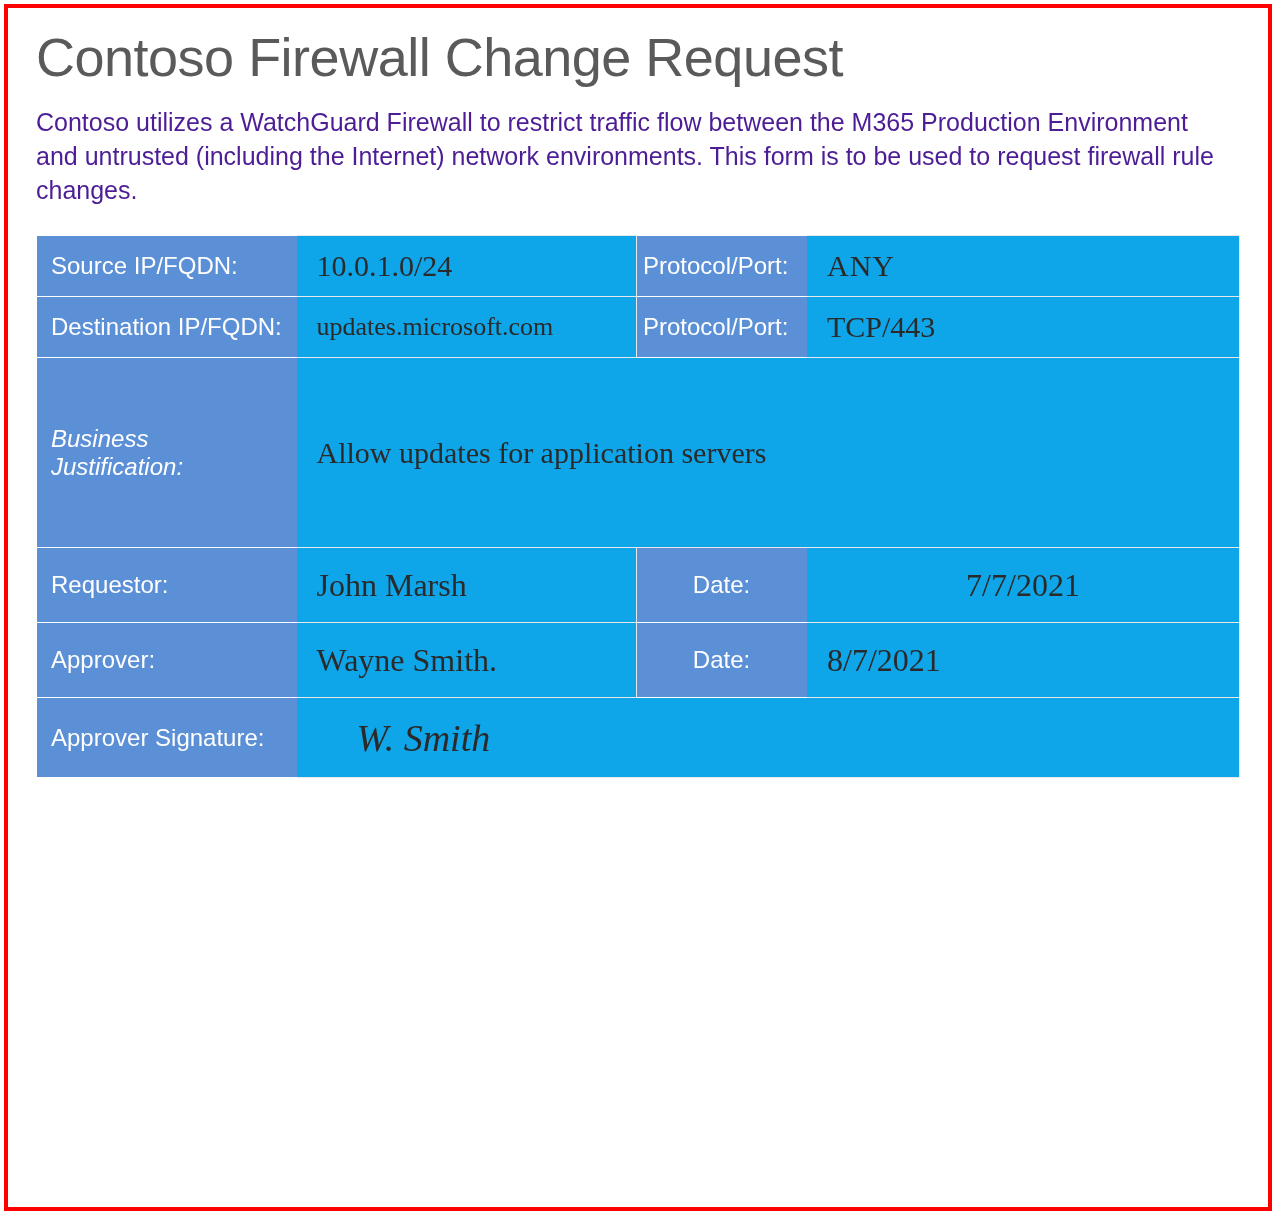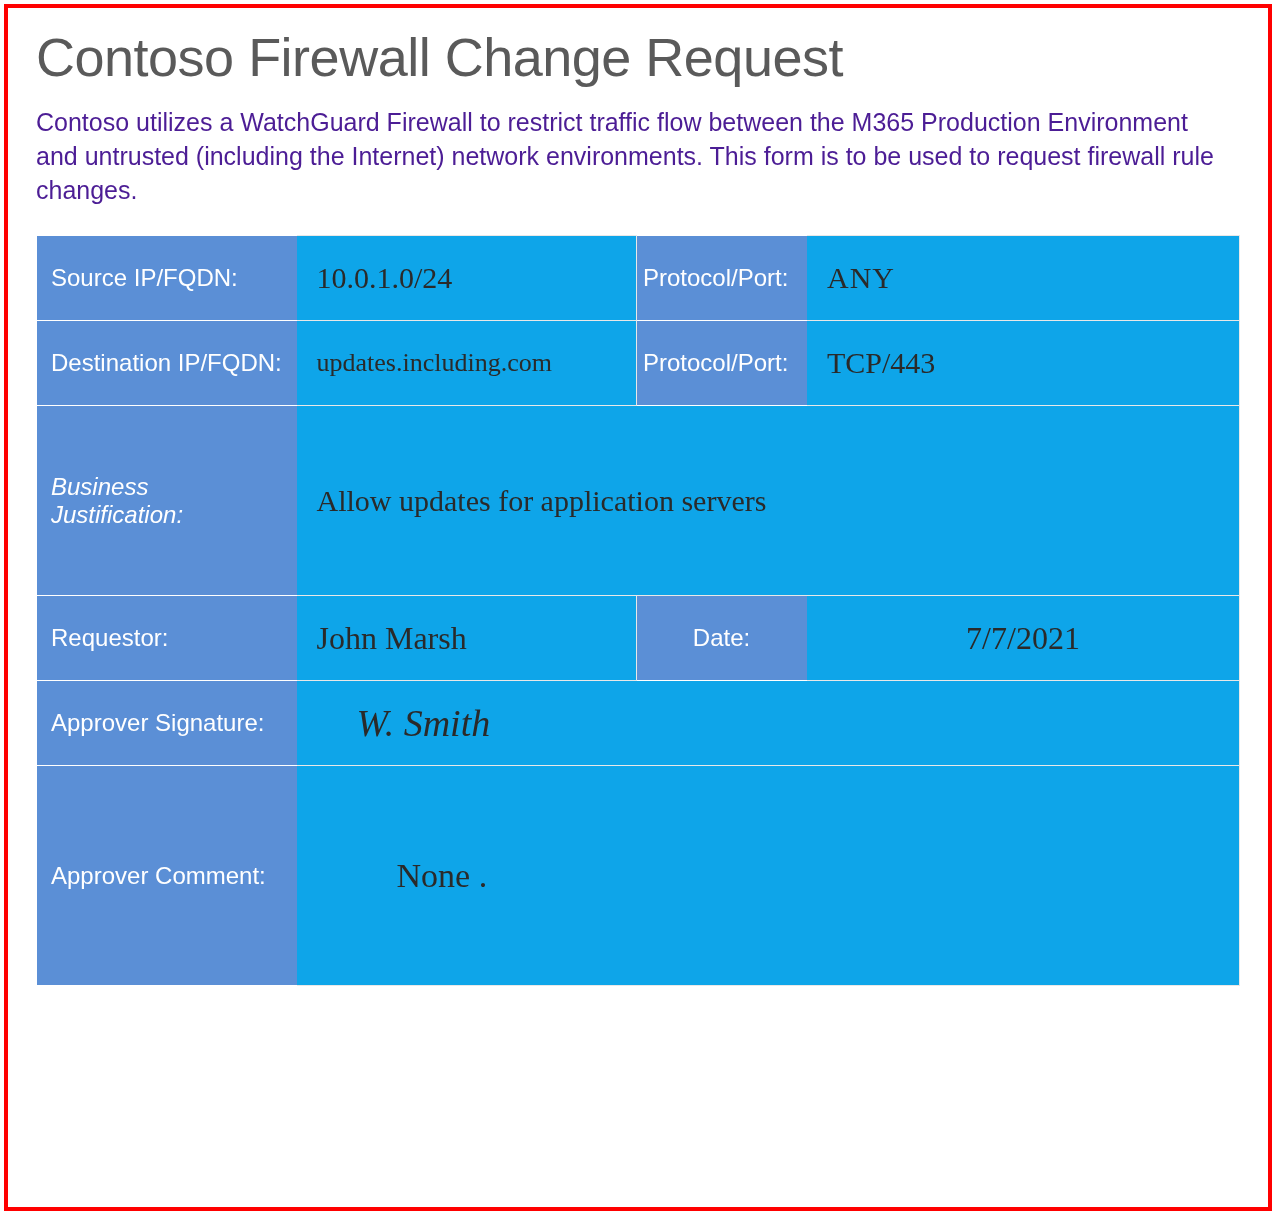--- a/index.html
+++ b/index.html
@@ -43,21 +43,21 @@
     }
     .form-table td {
       vertical-align: middle;
       border: 1px solid #e8e8e8;
     }
     td.label-cell {
       background: #5b8fd6;
       color: #ffffff;
       font-size: 24px;
       font-weight: 400;
-      padding: 28px 14px;
+      padding: 16px 14px;
       width: 260px;
       border-right: none;
       border-color: #fff transparent #fff transparent;
     }
     td.label-cell-small {
       background: #5b8fd6;
       color: #ffffff;
       font-size: 24px;
       font-weight: 400;
       padding: 16px 6px;
@@ -105,42 +105,44 @@
     <tbody>
         <tr>
       <td class="label-cell">Source IP/FQDN:</td>
       <td class="value-cell handwriting" style="width:340px;">10.0.1.0/24</td>
       <td class="label-cell-small" style="width:170px;">Protocol/Port:</td>
       <td class="value-cell handwriting hw-upper">ANY</td>
     </tr>
 
     <tr>
       <td class="label-cell">Destination IP/FQDN:</td>
-      <td class="value-cell handwriting" style="font-size:26px;">updates.including.com</td>
+      <td class="value-cell handwriting" style="font-size:26px;">updates.microsoft.com</td>
       <td class="label-cell-small">Protocol/Port:</td>
       <td class="value-cell handwriting">TCP/443</td>
     </tr>
 
     <tr class="row-tall">
       <td class="label-cell">Business Justification:</td>
       <td class="value-cell value-cell-tall handwriting" colspan="3">Allow updates for application servers</td>
     </tr>
 
     <tr>
       <td class="label-cell" style="height:75px;">Requestor:</td>
       <td class="value-cell handwriting" style="font-size:32px;">John Marsh</td>
       <td class="label-cell-small" style="width:90px; text-align:center;">Date:</td>
       <td class="value-cell handwriting" style="font-size:32px;text-align:center;">7/7/2021</td>
     </tr>
 
+    <tr>
+      <td class="label-cell" style="height:75px;">Approver:</td>
+      <td class="value-cell handwriting" style="font-size:32px;">Wayne Smith.</td>
+      <td class="label-cell-small" style="text-align:center;">Date:</td>
+      <td class="value-cell handwriting" style="font-size:32px;">8/7/2021</td>
+    </tr>
 
     <tr class="row-sig">
       <td class="label-cell">Approver Signature:</td>
       <td class="value-cell handwriting" colspan="3" style="font-size:38px; font-style:italic; padding-left:60px;">W. Smith</td>
     </tr>
 
-    <tr class="row-comment">
-      <td class="label-cell">Approver Comment:</td>
-      <td class="value-cell handwriting" colspan="3" style="font-size:34px; padding-left:100px;">None .</td>
-    </tr>
   </tbody>
     </table>
 </div>
 
 </body></html>

